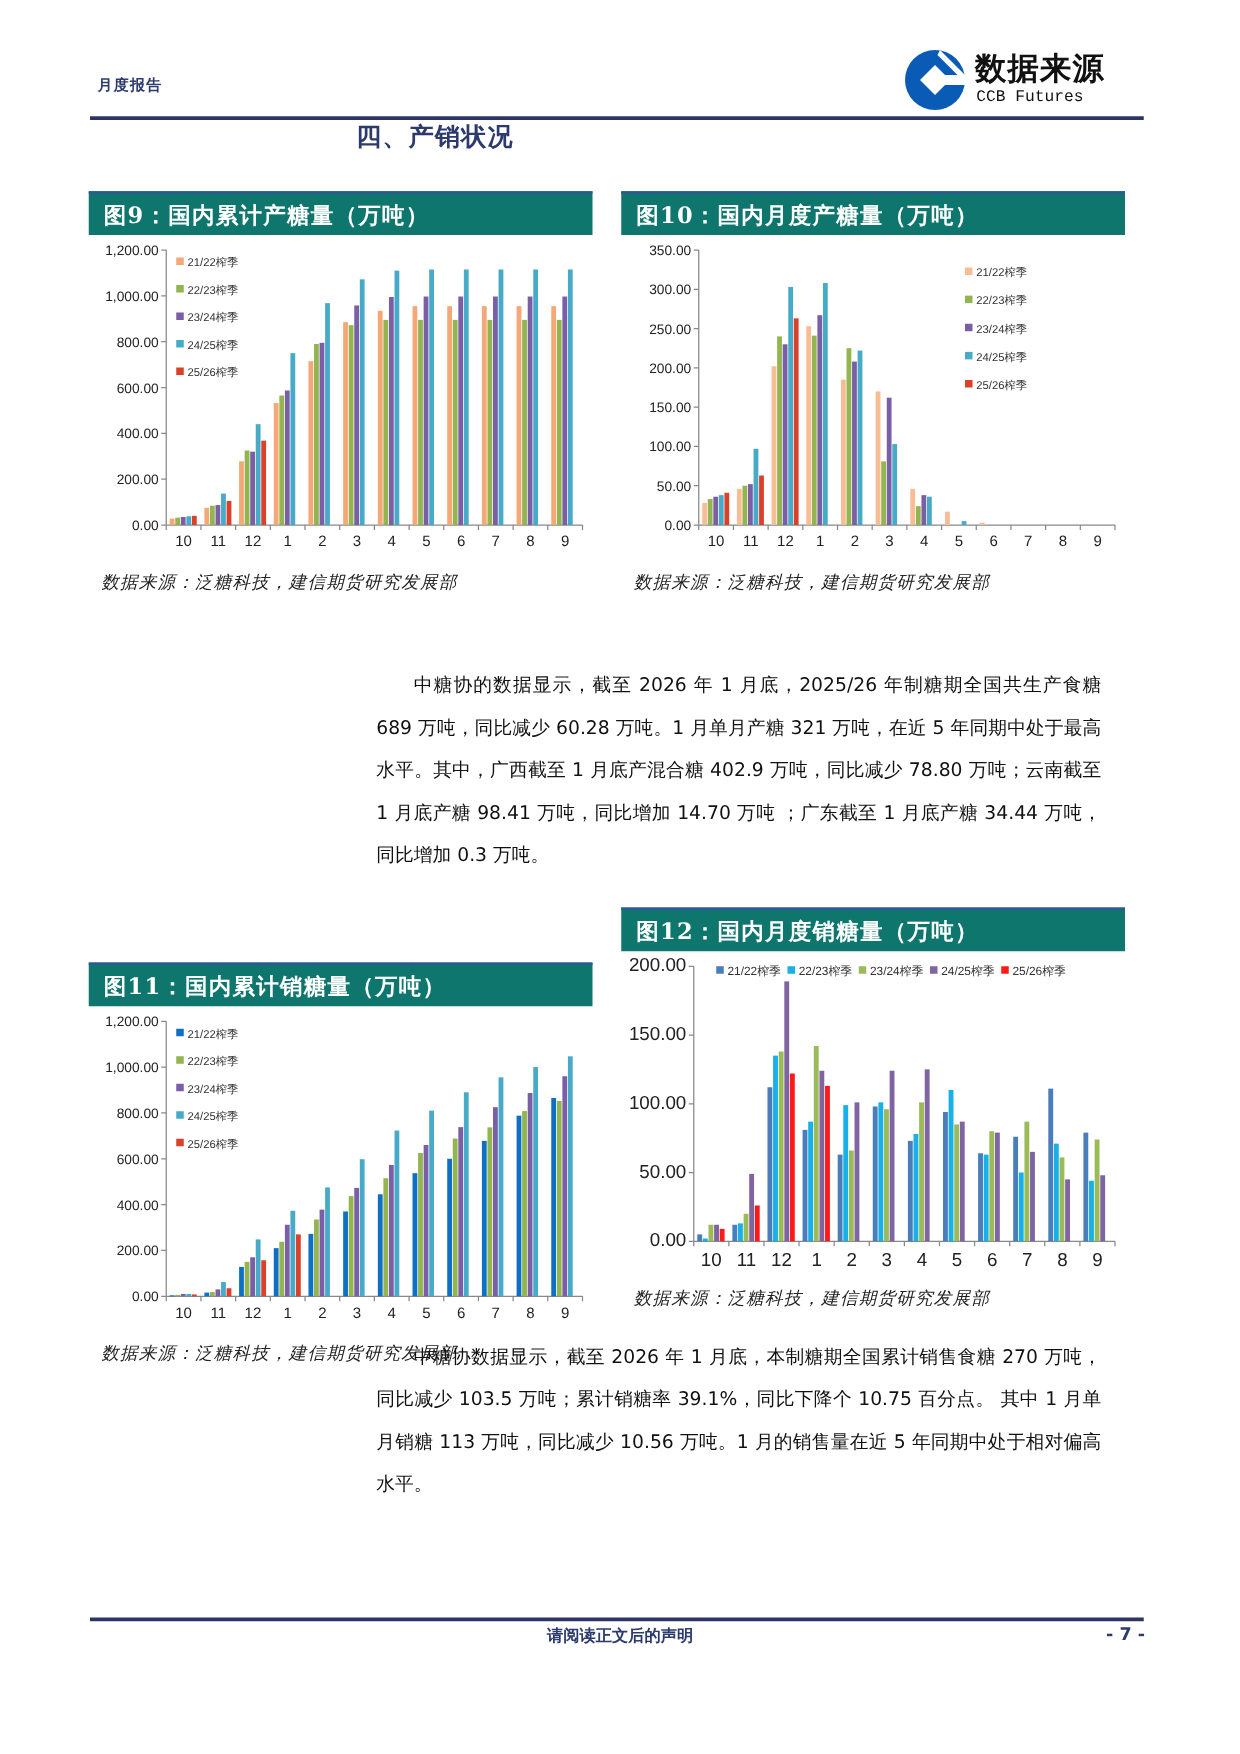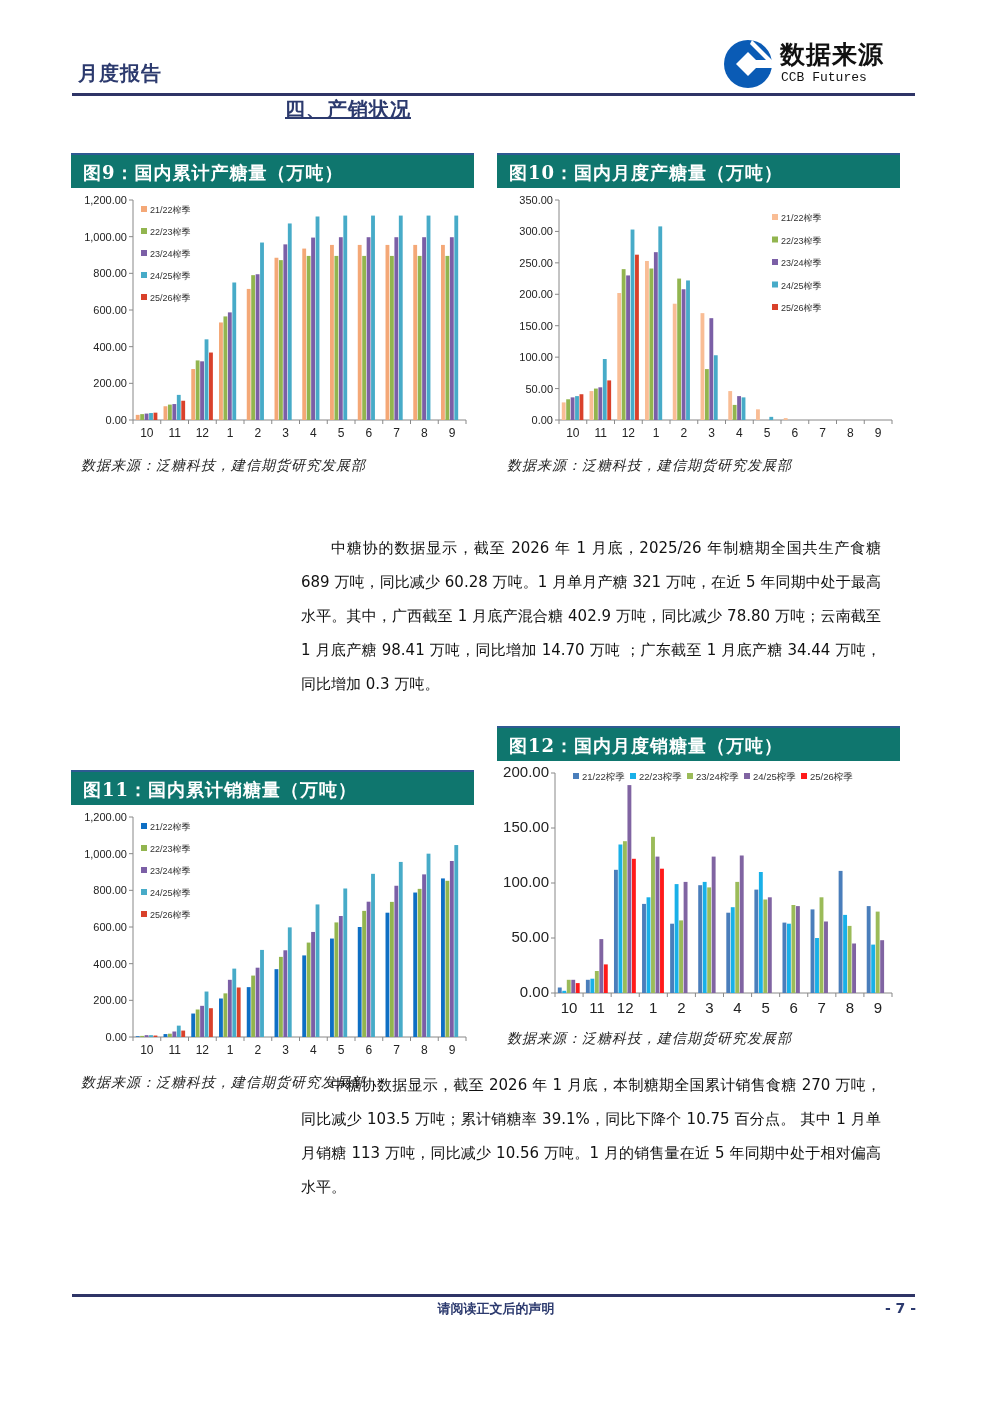--- a/index.html
+++ b/index.html
@@ -1,28 +1,28 @@
 <!DOCTYPE html>
 <html><head>
 <meta charset="utf-8">
 <style>
   html, body { margin: 0; padding: 0; background: #ffffff; }
   body { width: 992px; height: 1403px; position: relative; overflow: hidden;
          font-family: "DejaVu Sans", "Liberation Sans", sans-serif; color: #000; }
   .abs { position: absolute; }
-  .header-title { left: 78px; top: 60px; font-family: "DejaVu Serif", serif; font-size: 20px;
+  .header-title { left: 78px; top: 60px; font-family: "DejaVu Serif", serif; font-size: 12px;
                   font-weight: bold; color: #2c3a6e; letter-spacing: 1px; }
   .header-rule { left: 72px; top: 93px; width: 843px; height: 3px; background: #2e3466; }
   .logo { left: 722px; top: 38px; width: 195px; height: 52px; }
   .logo-name { position: absolute; left: 58px; top: 0px; font-size: 25px; font-weight: bold;
                color: #111; letter-spacing: 1px; font-family: "DejaVu Sans", sans-serif; }
   .logo-sub { position: absolute; left: 59px; top: 32px; font-size: 13px; color: #111;
               font-family: Liberation Mono, monospace; }
   .section-title { left: 285px; top: 96px; font-family: "DejaVu Serif", serif; font-size: 20px;
-                   font-weight: bold; color: #2c3a6e; letter-spacing: 1px; text-decoration: underline; }
+                   font-weight: bold; color: #2c3a6e; letter-spacing: 1px; }
   .fig { width: 403px; }
   .fig-head { height: 35px; background: #0f766e; border-top: 2px solid #2e5a92;
               color: #fff; font-size: 18px; font-weight: bold; line-height: 35px; padding-left: 12px;
               font-family: "DejaVu Serif", serif; letter-spacing: 1px; box-sizing: border-box; }
   .fig-body { position: relative; height: 265px; }
   .fig-source { font-family: "DejaVu Serif", serif; font-style: italic; font-size: 14px;
                 color: #222; margin-top: 4px; padding-left: 10px; letter-spacing: 1px; }
   .para { left: 285px; width: 612px; font-family: "DejaVu Sans", sans-serif; font-size: 15px;
           line-height: 34px; color: #111; text-align: justify; }
   .para p { margin: 16px; text-indent: 2em; }

